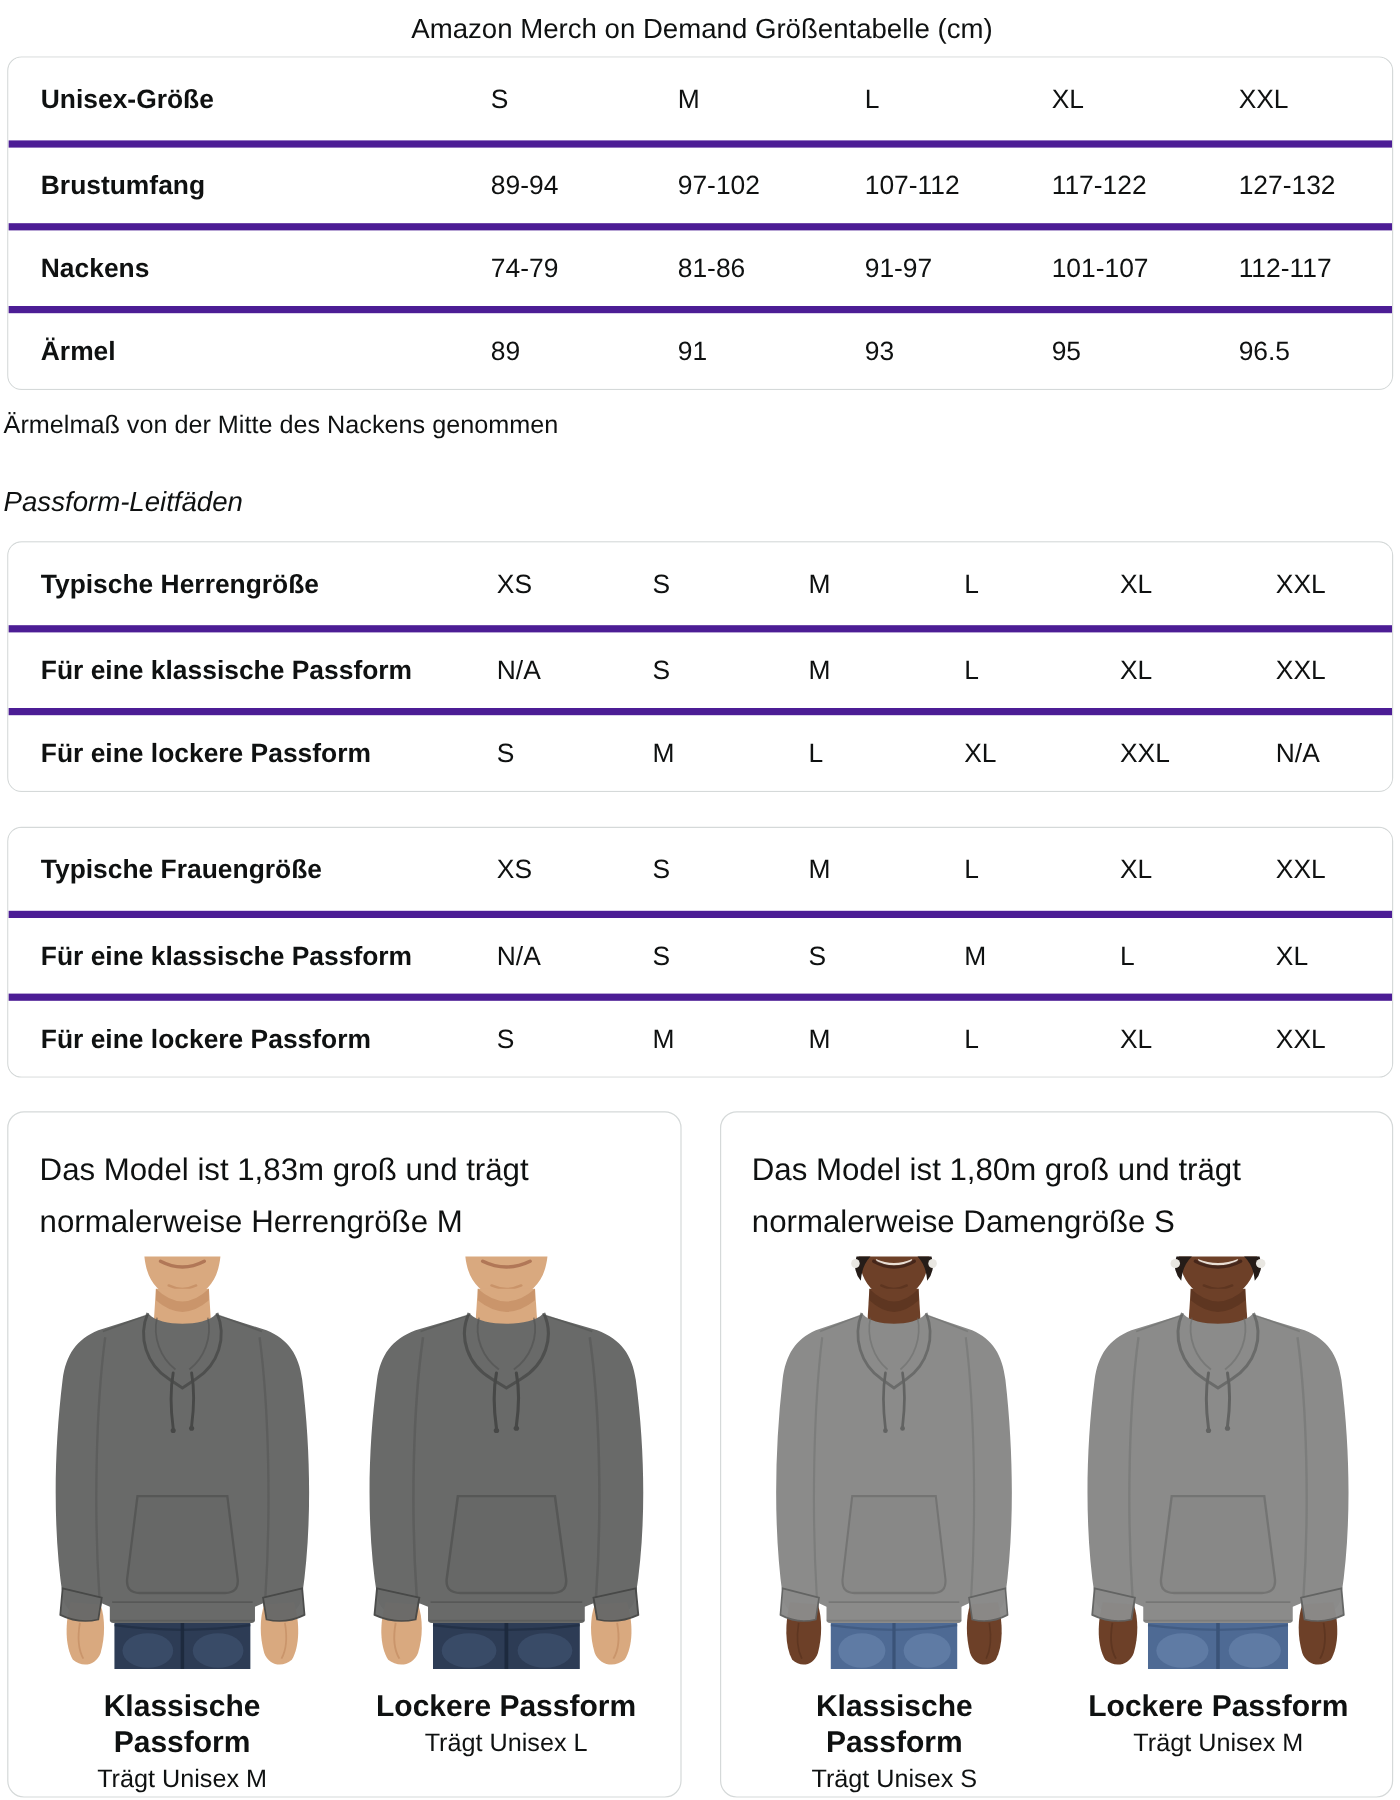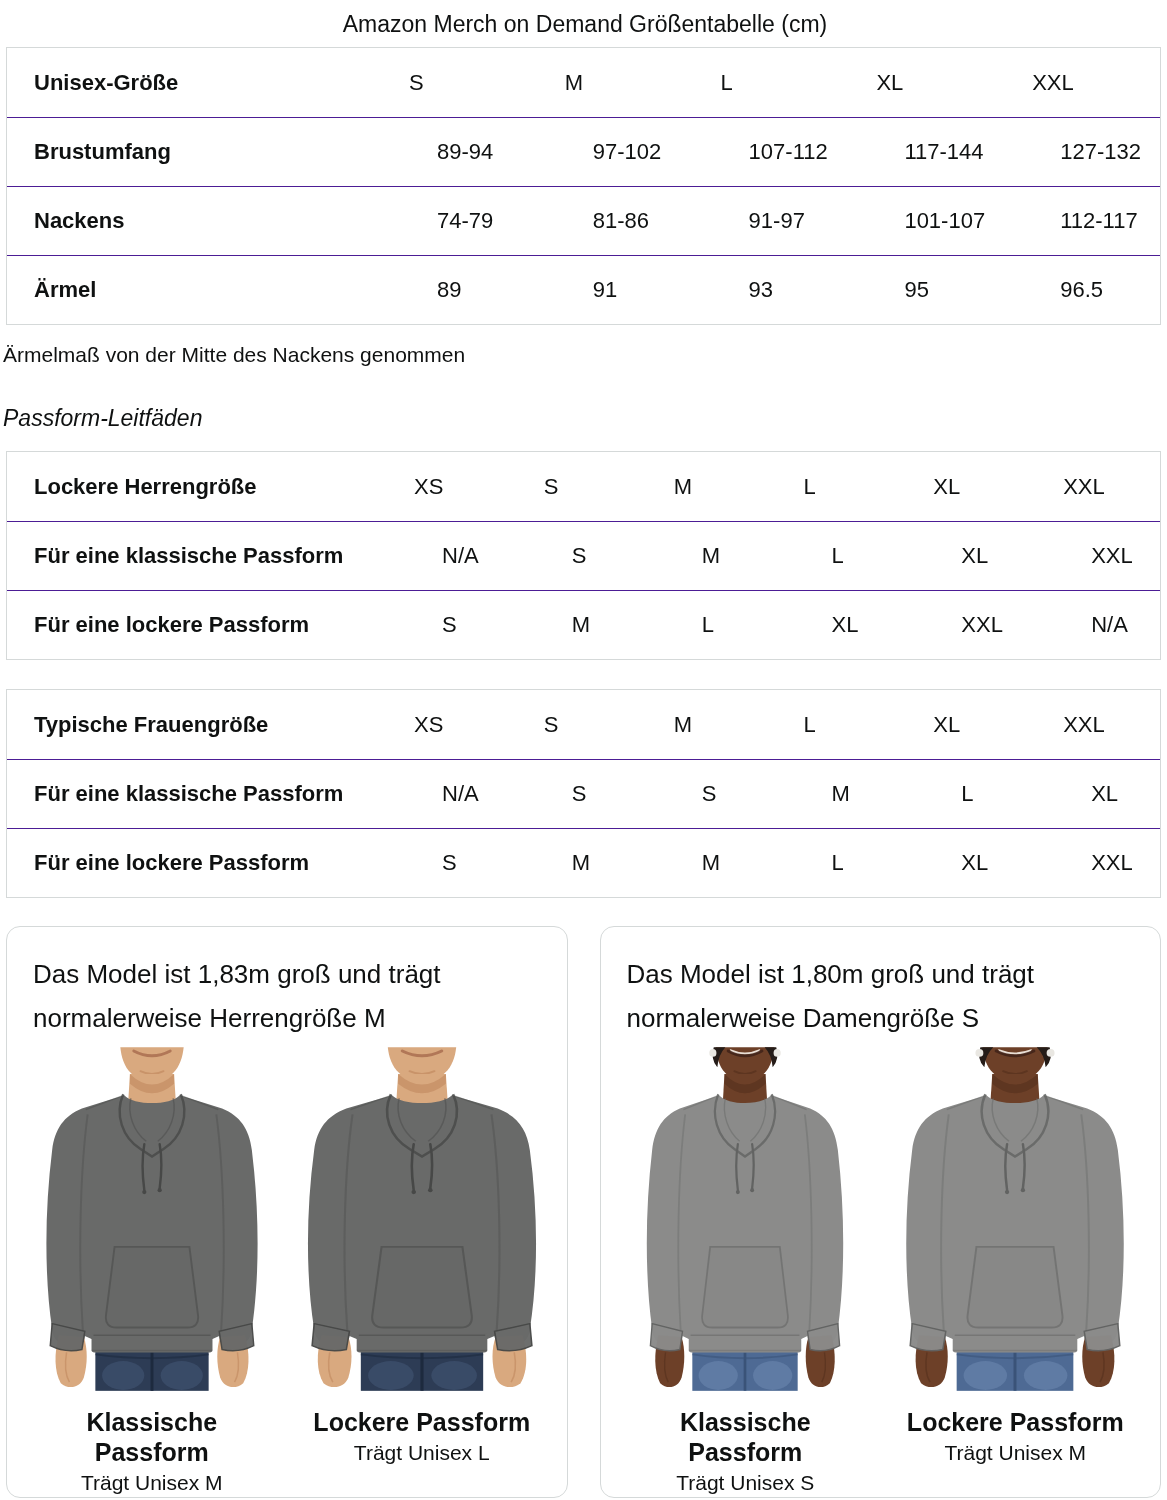--- a/index.html
+++ b/index.html
@@ -12,30 +12,30 @@
   }
   .page { width:1167px; }
 
   
   .page-title { font-size:23px; font-weight:400; line-height:28px; margin:10px 0 0 3px;text-align:center; }
   .note       { font-size:21px; font-weight:400; line-height:26px; margin:17px 0 0 3px; }
   .section-heading { font-size:23px; font-weight:400; line-height:28px; margin:36px 0 0 3px;font-style:italic; }
 
   
   .gtable {
-    margin:0 6px; border:1px solid #d5d9d9; border-radius:0;
+    margin:0 6px; border:1px solid #d5d9d9; border-radius:12px;
     overflow:hidden; background:#fff;
   }
   .gtable.mt9  { margin-top:9px; }
   .gtable.mt19 { margin-top:19px; }
   .gtable.mt29 { margin-top:29px; }
   .trow { display:grid; align-items:center; height:69px; background:#fff; }
   .t5 .trow { grid-template-columns:374px repeat(5,1fr); }
   .t6 .trow { grid-template-columns:374px repeat(6,1fr); }
-  .trow + .trow { border-top:1px solid #4c1d95;gap:28px; }
+  .trow + .trow { border-top:6px solid #4c1d95; }
   .tlabel { font-size:22px; font-weight:700; padding-left:27px; white-space:nowrap; }
   .t5 .tval { font-size:22px; padding-left:28px; white-space:nowrap; }
   .t6 .tval { font-size:22px; padding-left:33px; white-space:nowrap; }
 
   
   .cards { display:flex; gap:32px; margin:28px 6px 0 6px; }
   .card {
     border:1px solid #d5d9d9; border-radius:14px; background:#fff;
     width:665px; height:572px; padding:25px 0 0 0; overflow:hidden;
   }
@@ -134,21 +134,21 @@
       <div class="tval">M</div>
       <div class="tval">L</div>
       <div class="tval">XL</div>
       <div class="tval">XXL</div>
     </div>
     <div class="trow">
       <div class="tlabel">Brustumfang</div>
       <div class="tval">89-94</div>
       <div class="tval">97-102</div>
       <div class="tval">107-112</div>
-      <div class="tval">117-144</div>
+      <div class="tval">117-122</div>
       <div class="tval">127-132</div>
     </div>
     <div class="trow">
       <div class="tlabel">Nackens</div>
       <div class="tval">74-79</div>
       <div class="tval">81-86</div>
       <div class="tval">91-97</div>
       <div class="tval">101-107</div>
       <div class="tval">112-117</div>
     </div>
@@ -161,21 +161,21 @@
       <div class="tval">96.5</div>
     </div>
   </div>
 
   <p class="note">Ärmelmaß von der Mitte des Nackens genommen</p>
 
   <h2 class="section-heading">Passform-Leitfäden</h2>
 
   <div class="gtable t6 mt19">
     <div class="trow">
-      <div class="tlabel">Lockere Herrengröße</div>
+      <div class="tlabel">Typische Herrengröße</div>
       <div class="tval">XS</div>
       <div class="tval">S</div>
       <div class="tval">M</div>
       <div class="tval">L</div>
       <div class="tval">XL</div>
       <div class="tval">XXL</div>
     </div>
     <div class="trow">
       <div class="tlabel">Für eine klassische Passform</div>
       <div class="tval">N/A</div>

